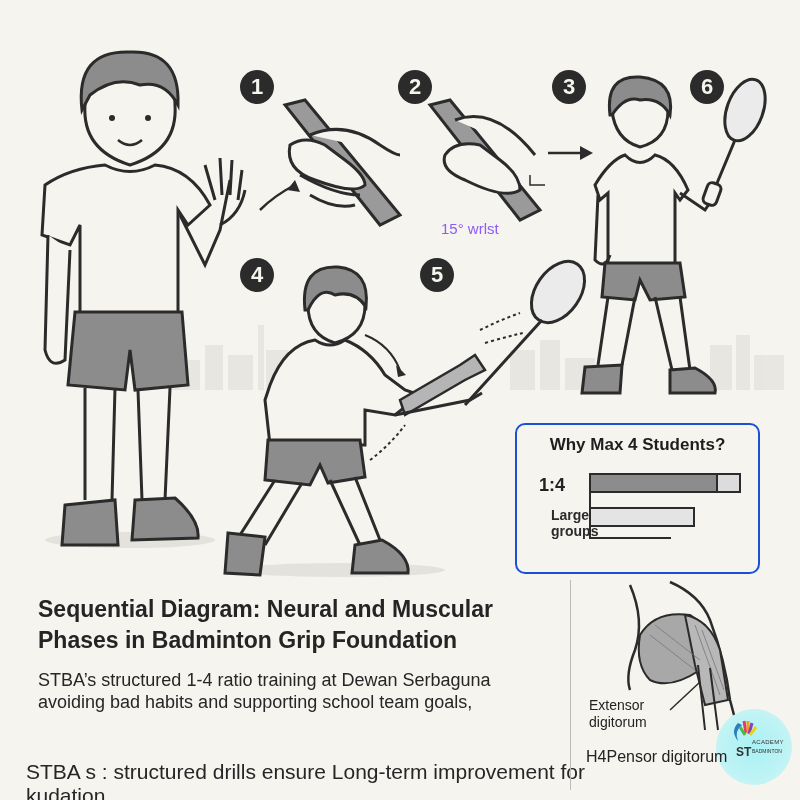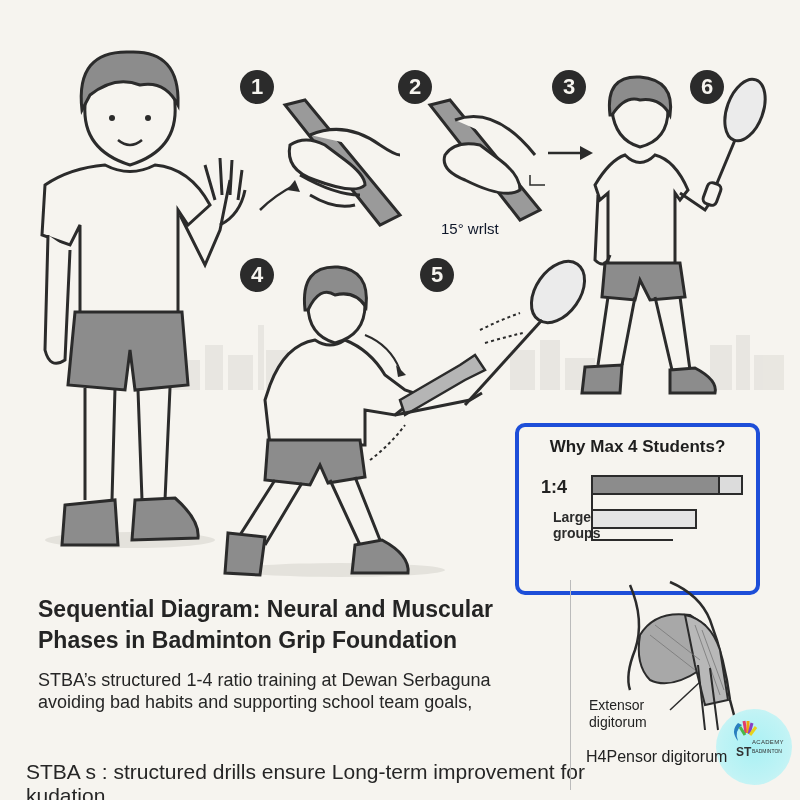--- a/index.html
+++ b/index.html
@@ -18,22 +18,22 @@
     font-weight: bold; font-size: 22px;
     display: flex; align-items: center; justify-content: center;
     font-family: "Liberation Sans", sans-serif;
   }
   .skyline {
     position: absolute; left: 170px; top: 320px; width: 620px; height: 70px;
     opacity: 0.5;
   }
   svg { overflow: visible; }
   .chart-box {
-    position: absolute; left: 515px; top: 423px; width: 245px; height: 172px;
-    border: 4px solid #1d4ed8; border-radius: 10px; background: #f6f4ef;
+    position: absolute; left: 515px; top: 423px; width: 245px; height: 151px;
+    border: 2px solid #1d4ed8; border-radius: 10px; background: #f6f4ef;
   }
   .chart-title {
     position: absolute; left: 0; right: 0; top: 10px; text-align: center;
     font-weight: bold; font-size: 17px; color: #1e1e1e;
   }
   .chart-label-1 {
     position: absolute; left: 22px; top: 50px; font-weight: bold; font-size: 18px;
   }
   .chart-label-2 {
     position: absolute; left: 14px; top: 82px; font-size: 14px; line-height: 16px; font-weight: bold; color:#2b2b2b;
@@ -55,21 +55,21 @@
     font-size: 21px; color: #262626;
   }
   .divider { position: absolute; left: 570px; top: 580px; width: 1px; height: 210px; background: #bbb; }
   .muscle-label {
     position: absolute; left: 589px; top: 697px; font-size: 14px; line-height: 17px; color: #222;
   }
   .muscle-label-2 {
     position: absolute; left: 586px; top: 748px; font-size: 16px; color: #222;
   }
   .wrist-label {
-    position: absolute; left: 441px; top: 220px; font-size: 15px; color: #0f172a;
+    position: absolute; left: 441px; top: 220px; font-size: 15px; color: #8b5cf6;
   }
   .logo {
     position: absolute; left: 716px; top: 709px; width: 76px; height: 76px; border-radius: 50%;
     background: radial-gradient(circle, #a9f1f4 0%, #bff3f5 60%, #d6f5f4 100%);
   }
   .logo-text-1 { position: absolute; left: 36px; top: 30px; font-size: 6px; color: #333; letter-spacing: 0.3px; }
   .logo-text-2 { position: absolute; left: 20px; top: 36px; font-size: 12px; font-weight: bold; color: #333; }
   .logo-text-3 { position: absolute; left: 36px; top: 39px; font-size: 5px; color: #333; }
 </style>
 </head>

